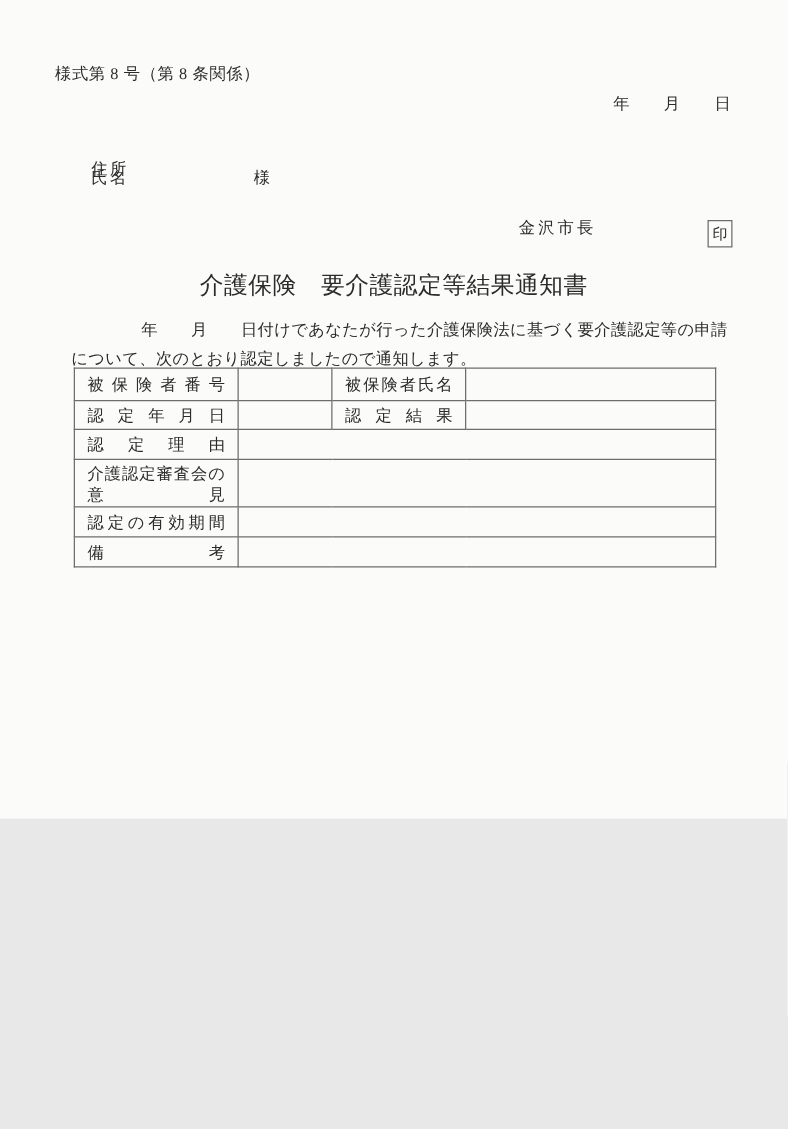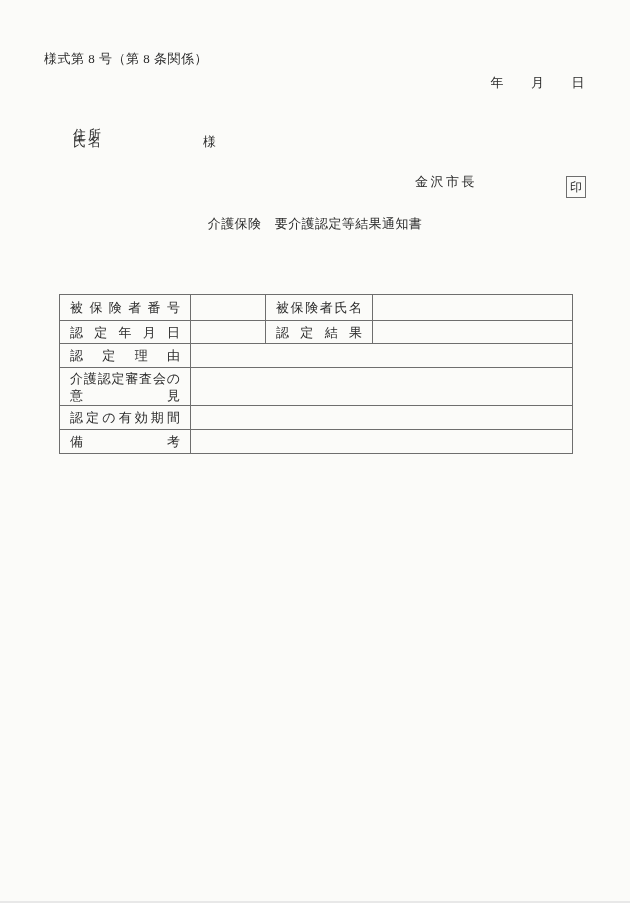--- a/index.html
+++ b/index.html
@@ -4,21 +4,21 @@
 <style>
   :root{
     --text:#2b2b2b;
     --border:#6e6e6e;
     --background:#fbfbf9;
   }
   *{margin:0;padding:0;box-sizing:border-box;}
   html,body{background:#e8e8e8;}
   .page{
     position:relative;
-    width:630px;height:901px;
+    width:630px;height:655px;
     background:var(--background);
     color:var(--text);
     font-family:"Liberation Serif","DejaVu Serif",serif;
     font-size:13px;
     overflow:hidden;
     text-decoration:underline;
   }
   .abs{position:absolute;white-space:nowrap;}
   .form-number{left:44px;top:50px;letter-spacing:0.5px;}
   .date-top{top:74px;right:45px;letter-spacing:0.5px;}
@@ -28,21 +28,21 @@
   .issuer{left:415px;top:173px;letter-spacing:2.5px;}
   .seal-box{
     left:566px;top:176px;width:20px;height:22px;
     border:1px solid var(--border);
     display:flex;align-items:center;justify-content:center;
     font-size:12px;
   }
   .doc-title{
     left:0;top:215px;width:630px;
     text-align:center;
-    font-size:13px;font-weight:normal;letter-spacing:0.4px;
+    font-size:19px;font-weight:normal;letter-spacing:0.4px;
   }
   .body-text{left:57px;top:252px;line-height:23px;letter-spacing:0.3px;}
   .body-line1{text-indent:56px;}
   .result-table{
     position:absolute;left:59px;top:294px;
     border-collapse:collapse;table-layout:fixed;
     width:513px;
   }
   .result-table td{
     border:1px solid var(--border);
@@ -72,20 +72,22 @@
 
   <div class="abs issuer">金沢市長</div>
 
   <div class="abs seal-box">
     <span>印</span>
   </div>
 
   <h1 class="abs doc-title">介護保険　要介護認定等結果通知書</h1>
 
   <div class="abs body-text">
+    <div class="body-line1">年　　月　　日付けであなたが行った介護保険法に基づく要介護認定等の申請</div>
+    <div class="body-line2">について、次のとおり認定しましたので通知します。</div>
   </div>
 
   <table class="result-table">
     <colgroup>
       <col style="width:131px">
         <col style="width:75px">
         <col style="width:107px">
         <col style="width:200px">
     </colgroup>
     <tbody>

